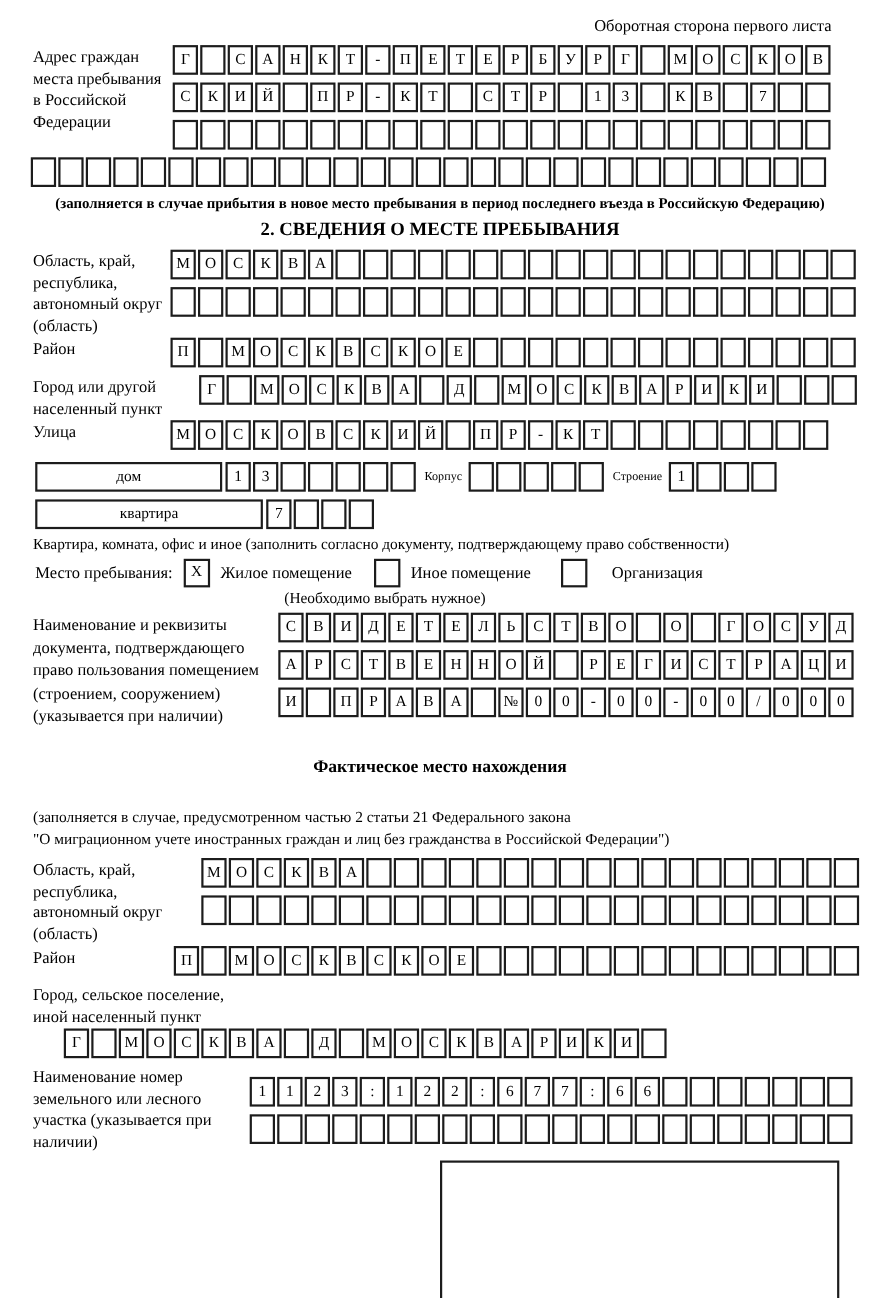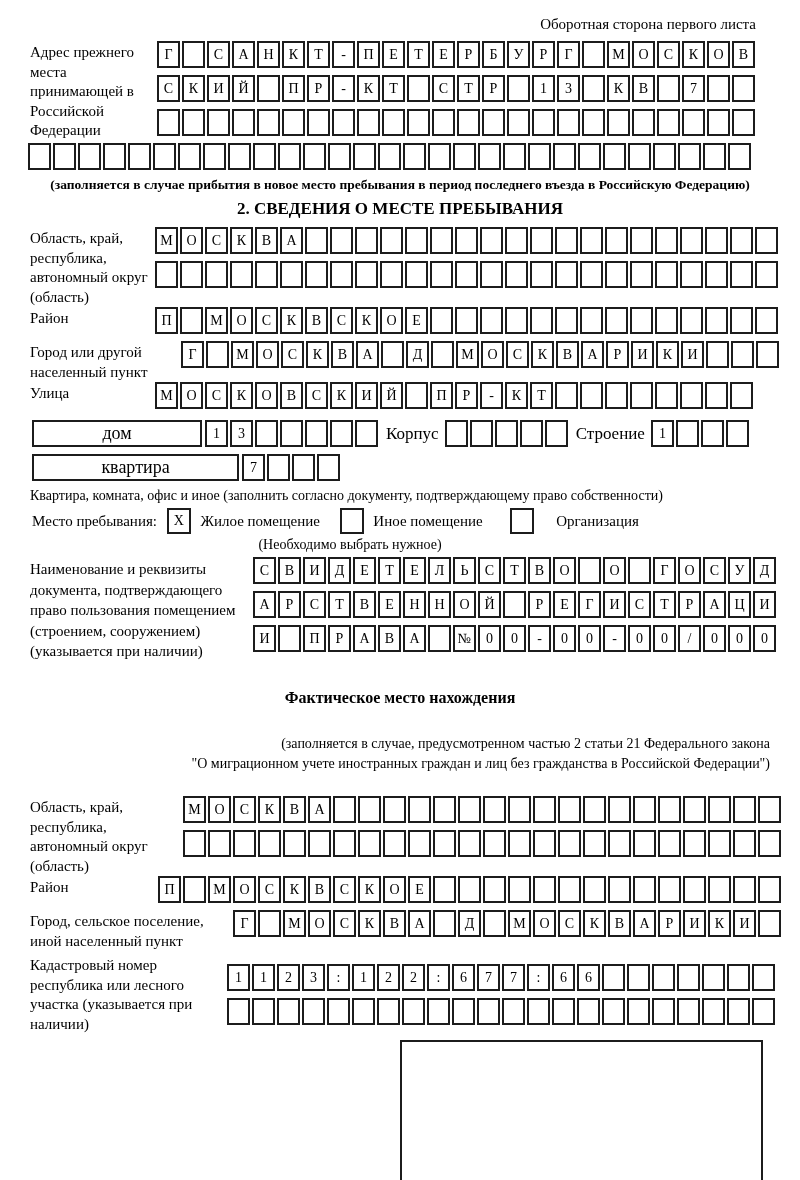--- a/index.html
+++ b/index.html
@@ -20,27 +20,27 @@
     margin-right:2px; text-align:center; font-size:14px; line-height:23px;
     vertical-align:top; overflow:hidden;
   }
 
   .group { display:flex; align-items:flex-start; }
   .glabel { flex-shrink:0; font-size:15px; line-height:19.5px; padding-top:2px; }
 
   .caption { text-align:center; font-size:13.5px; margin:1px 0 6px 0;font-weight:bold; }
   .h2 { text-align:center; font-weight:bold; font-size:17px; margin:6px 0 8px 0; }
   .h3 { text-align:center; font-weight:bold; font-size:16px; margin:10px 0 27px 0; }
-  .subcap { text-align:right; font-size:14px; line-height:20px; margin-bottom:22px; }
+  .subcap { text-align:left; font-size:14px; line-height:20px; margin-bottom:6px; }
 
   .bigbox {
     display:inline-block; height:23px; border:2px solid #1c1c1c; vertical-align:top;
-    text-align:center; line-height:23px; font-size:18px; margin-right:3px;
+    text-align:center; line-height:23px; font-size:14px; margin-right:3px;
   }
-  .inline-label { display:inline-block; vertical-align:top; line-height:27px; font-size:17px; }
+  .inline-label { display:inline-block; vertical-align:top; line-height:27px; font-size:11px; }
 
   .chk {
     display:inline-block; width:20px; height:22px; border:2px solid #1c1c1c;
     text-align:center; line-height:22px; font-size:14px; vertical-align:top; margin:0 6px;
   }
   .resrow { margin:4px 0 0 2px; height:27px; }
   .resrow .rlabel { display:inline-block; line-height:26px; vertical-align:top; }
 
   .mt4{margin-top:4px;} .mt8{margin-top:8px;}
 
@@ -49,21 +49,21 @@
   .stampcap { margin-left:350px; width:420px; text-align:center; font-size:14px; line-height:19.5px; margin-top:4px; }
 </style>
 </head>
 <body>
 
 <div class="page">
 
   <div class="header-note">Оборотная сторона первого листа</div>
 
   <div class="group mt8">
-    <div class="glabel" style="width:127px;">Адрес прежнего места принимающей в Российской Федерации</div>
+    <div class="glabel" style="width:127px;">Адрес граждан места пребывания в Российской Федерации</div>
     <div>
       <div class="cellrow"><span class="cell">Г</span><span class="cell"></span><span class="cell">С</span><span class="cell">А</span><span class="cell">Н</span><span class="cell">К</span><span class="cell">Т</span><span class="cell">-</span><span class="cell">П</span><span class="cell">Е</span><span class="cell">Т</span><span class="cell">Е</span><span class="cell">Р</span><span class="cell">Б</span><span class="cell">У</span><span class="cell">Р</span><span class="cell">Г</span><span class="cell"></span><span class="cell">М</span><span class="cell">О</span><span class="cell">С</span><span class="cell">К</span><span class="cell">О</span><span class="cell">В</span></div>
       <div class="cellrow"><span class="cell">С</span><span class="cell">К</span><span class="cell">И</span><span class="cell">Й</span><span class="cell"></span><span class="cell">П</span><span class="cell">Р</span><span class="cell">-</span><span class="cell">К</span><span class="cell">Т</span><span class="cell"></span><span class="cell">С</span><span class="cell">Т</span><span class="cell">Р</span><span class="cell"></span><span class="cell">1</span><span class="cell">3</span><span class="cell"></span><span class="cell">К</span><span class="cell">В</span><span class="cell"></span><span class="cell">7</span><span class="cell"></span><span class="cell"></span></div>
       <div class="cellrow"><span class="cell"></span><span class="cell"></span><span class="cell"></span><span class="cell"></span><span class="cell"></span><span class="cell"></span><span class="cell"></span><span class="cell"></span><span class="cell"></span><span class="cell"></span><span class="cell"></span><span class="cell"></span><span class="cell"></span><span class="cell"></span><span class="cell"></span><span class="cell"></span><span class="cell"></span><span class="cell"></span><span class="cell"></span><span class="cell"></span><span class="cell"></span><span class="cell"></span><span class="cell"></span><span class="cell"></span></div>
     </div>
   </div>
   <div class="cellrow" style="margin-left:-2px;"><span class="cell"></span><span class="cell"></span><span class="cell"></span><span class="cell"></span><span class="cell"></span><span class="cell"></span><span class="cell"></span><span class="cell"></span><span class="cell"></span><span class="cell"></span><span class="cell"></span><span class="cell"></span><span class="cell"></span><span class="cell"></span><span class="cell"></span><span class="cell"></span><span class="cell"></span><span class="cell"></span><span class="cell"></span><span class="cell"></span><span class="cell"></span><span class="cell"></span><span class="cell"></span><span class="cell"></span><span class="cell"></span><span class="cell"></span><span class="cell"></span><span class="cell"></span><span class="cell"></span></div>
   <div class="caption">(заполняется в случае прибытия в новое место пребывания в период последнего въезда в Российскую Федерацию)</div>
 
   <div class="h2">2. СВЕДЕНИЯ О МЕСТЕ ПРЕБЫВАНИЯ</div>
@@ -132,27 +132,27 @@
       <div class="cellrow"><span class="cell">М</span><span class="cell">О</span><span class="cell">С</span><span class="cell">К</span><span class="cell">В</span><span class="cell">А</span><span class="cell"></span><span class="cell"></span><span class="cell"></span><span class="cell"></span><span class="cell"></span><span class="cell"></span><span class="cell"></span><span class="cell"></span><span class="cell"></span><span class="cell"></span><span class="cell"></span><span class="cell"></span><span class="cell"></span><span class="cell"></span><span class="cell"></span><span class="cell"></span><span class="cell"></span><span class="cell"></span></div>
       <div class="cellrow"><span class="cell"></span><span class="cell"></span><span class="cell"></span><span class="cell"></span><span class="cell"></span><span class="cell"></span><span class="cell"></span><span class="cell"></span><span class="cell"></span><span class="cell"></span><span class="cell"></span><span class="cell"></span><span class="cell"></span><span class="cell"></span><span class="cell"></span><span class="cell"></span><span class="cell"></span><span class="cell"></span><span class="cell"></span><span class="cell"></span><span class="cell"></span><span class="cell"></span><span class="cell"></span><span class="cell"></span></div>
     </div>
   </div>
 
   <div class="group">
     <div class="glabel" style="width:128px;">Район</div>
     <div class="cellrow"><span class="cell">П</span><span class="cell"></span><span class="cell">М</span><span class="cell">О</span><span class="cell">С</span><span class="cell">К</span><span class="cell">В</span><span class="cell">С</span><span class="cell">К</span><span class="cell">О</span><span class="cell">Е</span><span class="cell"></span><span class="cell"></span><span class="cell"></span><span class="cell"></span><span class="cell"></span><span class="cell"></span><span class="cell"></span><span class="cell"></span><span class="cell"></span><span class="cell"></span><span class="cell"></span><span class="cell"></span><span class="cell"></span><span class="cell"></span></div>
   </div>
 
-  <div class="group" style="min-height:44px;">
+  <div class="group" style="min-height:44px;flex-direction:column;">
     <div class="glabel" style="width:175px;">Город, сельское поселение, иной населенный пункт</div>
     <div class="cellrow" style="margin-left:28px;"><span class="cell">Г</span><span class="cell"></span><span class="cell">М</span><span class="cell">О</span><span class="cell">С</span><span class="cell">К</span><span class="cell">В</span><span class="cell">А</span><span class="cell"></span><span class="cell">Д</span><span class="cell"></span><span class="cell">М</span><span class="cell">О</span><span class="cell">С</span><span class="cell">К</span><span class="cell">В</span><span class="cell">А</span><span class="cell">Р</span><span class="cell">И</span><span class="cell">К</span><span class="cell">И</span><span class="cell"></span></div>
   </div>
 
   <div class="group">
-    <div class="glabel" style="width:170px;">Кадастровый номер республика или лесного участка (указывается при наличии)</div>
+    <div class="glabel" style="width:170px;">Наименование номер земельного или лесного участка (указывается при наличии)</div>
     <div style="margin-left:27px; padding-top:10px;">
       <div class="cellrow"><span class="cell">1</span><span class="cell">1</span><span class="cell">2</span><span class="cell">3</span><span class="cell">:</span><span class="cell">1</span><span class="cell">2</span><span class="cell">2</span><span class="cell">:</span><span class="cell">6</span><span class="cell">7</span><span class="cell">7</span><span class="cell">:</span><span class="cell">6</span><span class="cell">6</span><span class="cell"></span><span class="cell"></span><span class="cell"></span><span class="cell"></span><span class="cell"></span><span class="cell"></span><span class="cell"></span></div>
       <div class="cellrow"><span class="cell"></span><span class="cell"></span><span class="cell"></span><span class="cell"></span><span class="cell"></span><span class="cell"></span><span class="cell"></span><span class="cell"></span><span class="cell"></span><span class="cell"></span><span class="cell"></span><span class="cell"></span><span class="cell"></span><span class="cell"></span><span class="cell"></span><span class="cell"></span><span class="cell"></span><span class="cell"></span><span class="cell"></span><span class="cell"></span><span class="cell"></span><span class="cell"></span></div>
     </div>
   </div>
 
   <div class="stampwrap">
     <div class="stampbox"></div>
     <div class="stampcap">Отметка о подтверждении выполнения принимающей стороной и иностранным гражданином или лицом без гражданства действий, необходимых для его постановки на учет по месту пребывания</div>
   </div>

